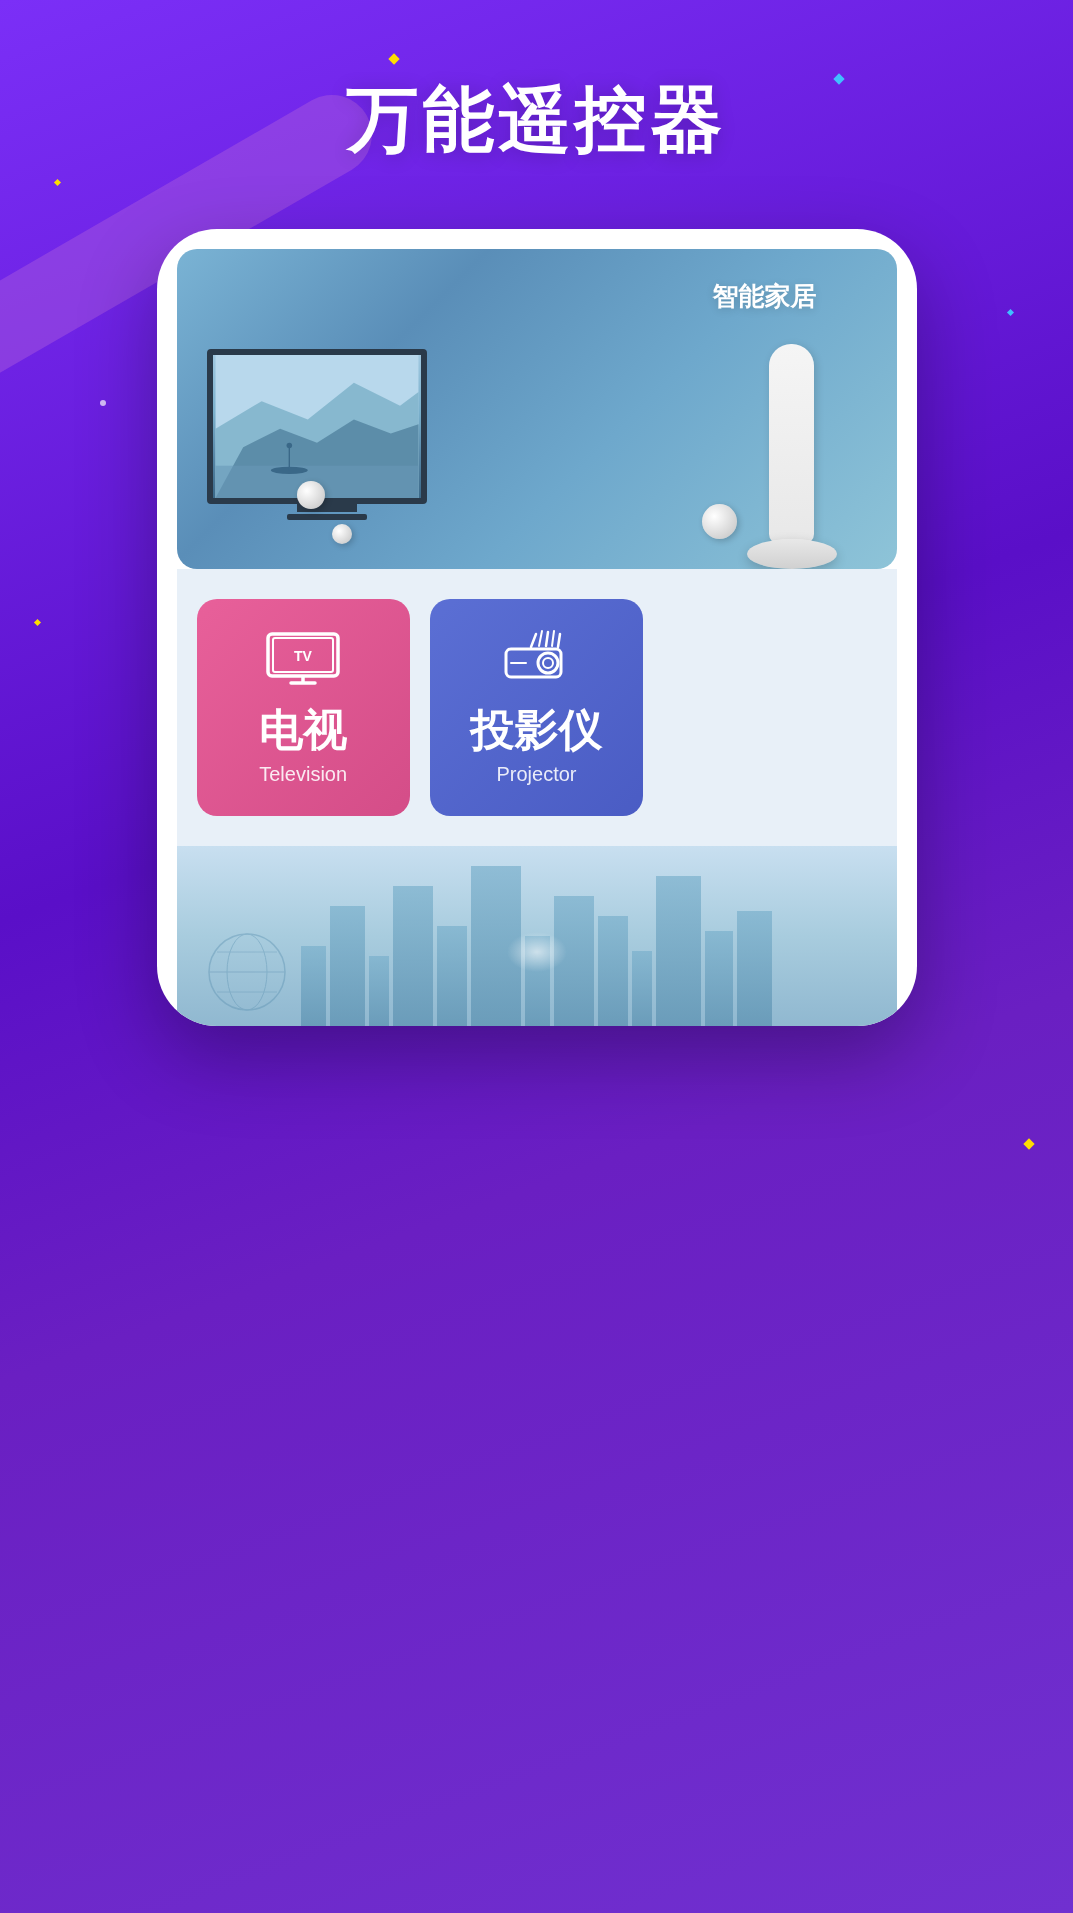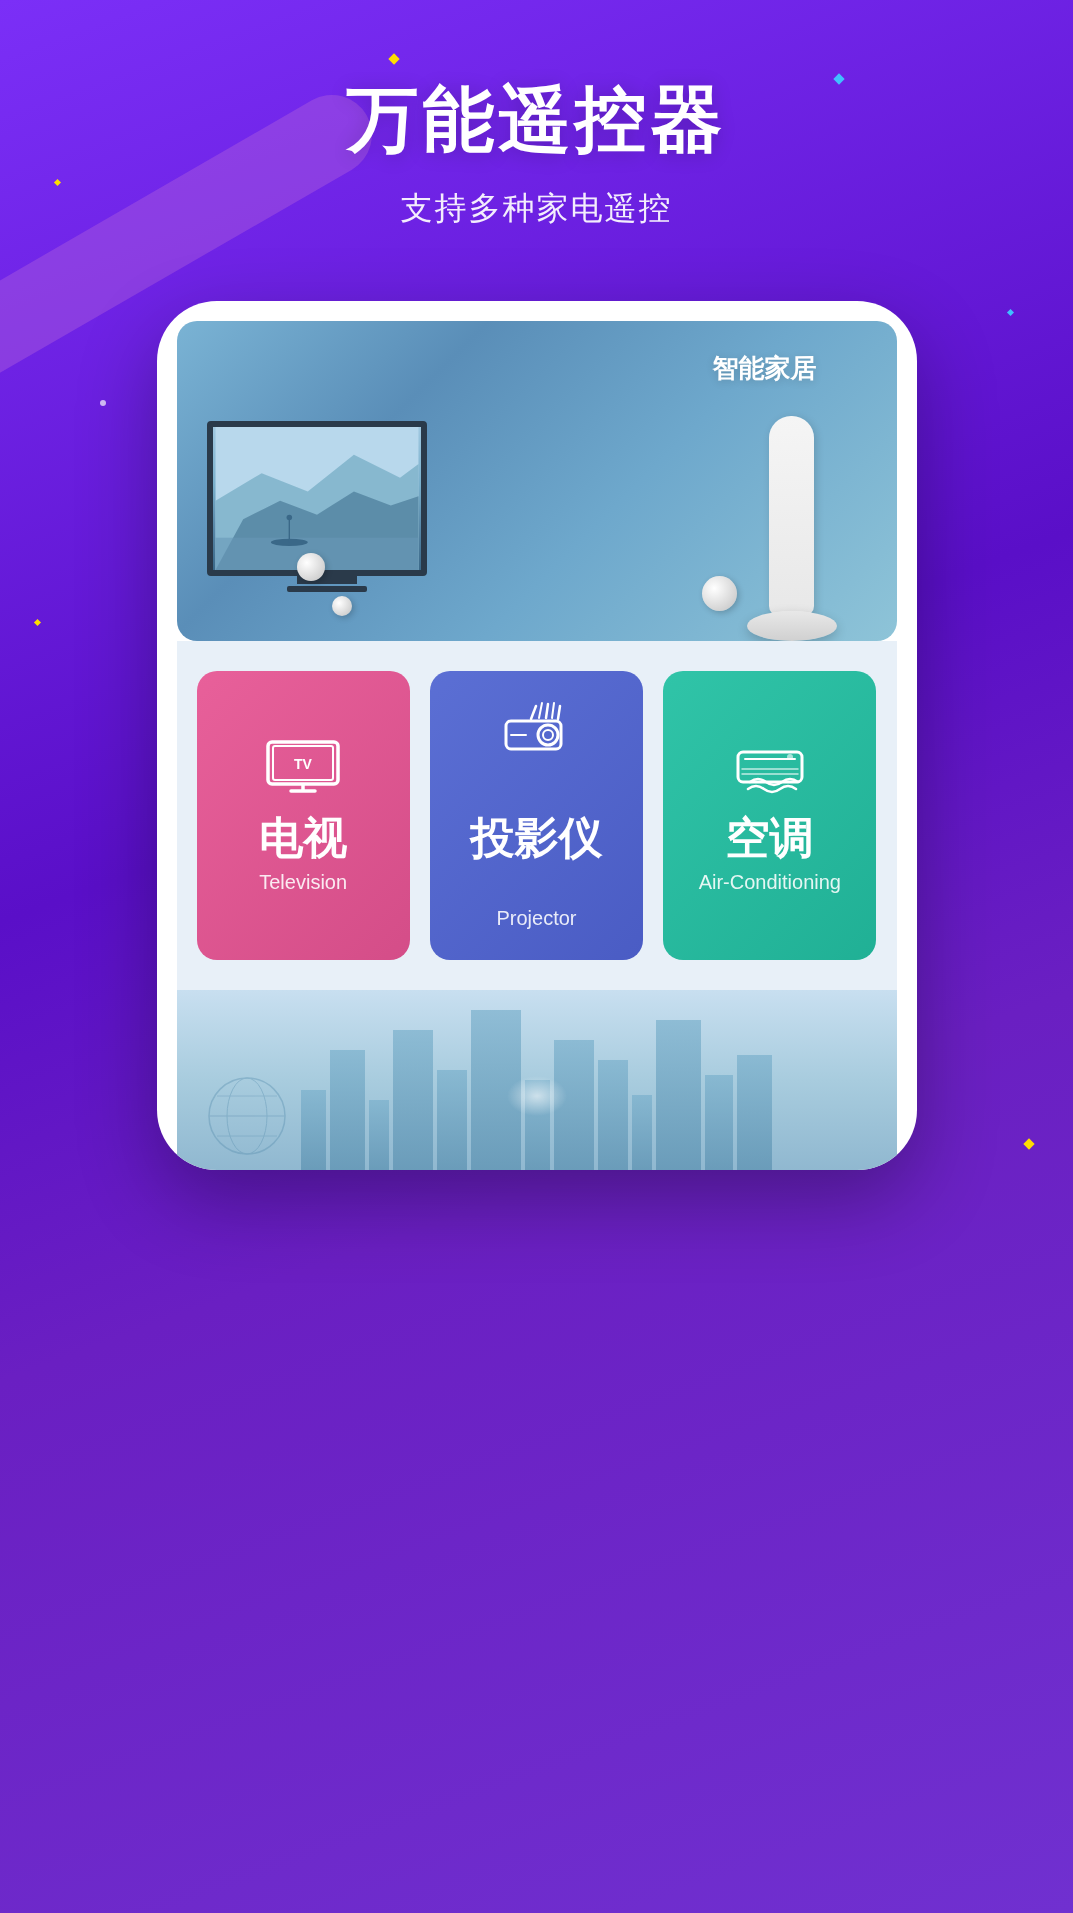--- a/index.html
+++ b/index.html
@@ -182,21 +182,20 @@
       cursor: pointer;
       min-height: 200px;
     }
 
     .app-card.tv {
       background: linear-gradient(135deg, #e8609a 0%, #d44d88 100%);
     }
 
     .app-card.projector {
       background: linear-gradient(135deg, #5b6fd4 0%, #4a5cc4 100%);
-      gap: 36px;
     }
 
     .app-card.network {
       background: linear-gradient(135deg, #e8a030 0%, #d48820 100%);
     }
 
     .app-card.ac {
       background: linear-gradient(135deg, #30c4a8 0%, #20b095 100%);
     }
 
@@ -295,21 +294,20 @@
 <div class="sparkle sq" style="top:55px; left:390px;"></div>
 <div class="sparkle sq blue" style="top:75px; right:230px;"></div>
 <div class="sparkle sm" style="top:180px; left:55px;"></div>
 <div class="sparkle sm blue" style="top:310px; right:60px;"></div>
 <div class="sparkle white" style="top:400px; left:100px;"></div>
 <div class="sparkle sq" style="top:1140px; right:40px;"></div>
 <div class="sparkle sm" style="top:620px; left:35px;"></div>
 
 <div class="header">
   <div class="main-title">万能遥控器</div>
-  <div class="sub-title">支持多种家电遥控</div>
 </div>
 
 <div class="phone-container">
   <div class="phone-mockup">
 
     <div class="banner">
       <div class="banner-title">智能家居</div>
 
       <div class="tv-illustration">
         <div class="tv-screen">
@@ -382,40 +380,20 @@
             <line x1="58" y1="2" x2="56" y2="17" stroke="white" stroke-width="2" stroke-linecap="round"></line>
 
             <line x1="15" y1="34" x2="30" y2="34" stroke="white" stroke-width="2" stroke-linecap="round"></line>
           </svg>
         </div>
         <div class="app-name-zh">投影仪</div>
         <div class="app-name-en">Projector</div>
       </div>
 
 
-      <div class="app-card ac">
-        <div class="app-icon">
-          <svg viewBox="0 0 80 60" width="80" height="60">
-
-            <rect x="8" y="15" width="64" height="30" rx="5" ry="5" fill="none" stroke="white" stroke-width="3"></rect>
-
-            <line x1="15" y1="22" x2="65" y2="22" stroke="white" stroke-width="2" stroke-linecap="round"></line>
-
-            <path d="M18,52 Q26,46 34,52 Q42,58 50,52 Q58,46 66,52" fill="none" stroke="white" stroke-width="2.5" stroke-linecap="round"></path>
-            <path d="M20,45 Q28,39 36,45 Q44,51 52,45 Q60,39 68,45" fill="none" stroke="white" stroke-width="2.5" stroke-linecap="round"></path>
-
-            <line x1="12" y1="32" x2="68" y2="32" stroke="white" stroke-width="1.5" stroke-linecap="round" opacity="0.7"></line>
-            <line x1="12" y1="37" x2="68" y2="37" stroke="white" stroke-width="1.5" stroke-linecap="round" opacity="0.7"></line>
-
-            <circle cx="60" cy="20" r="3" fill="white" opacity="0.6"></circle>
-          </svg>
-        </div>
-        <div class="app-name-zh">空调</div>
-        <div class="app-name-en">Air-Conditioning</div>
-      </div>
     </div>
 
     <div class="cityscape">
       <div class="city-buildings">
         <div class="building" style="width:25px;height:80px;"></div>
         <div class="building" style="width:35px;height:120px;"></div>
         <div class="building" style="width:20px;height:70px;"></div>
         <div class="building" style="width:40px;height:140px;"></div>
         <div class="building" style="width:30px;height:100px;"></div>
         <div class="building" style="width:50px;height:160px;"></div>

